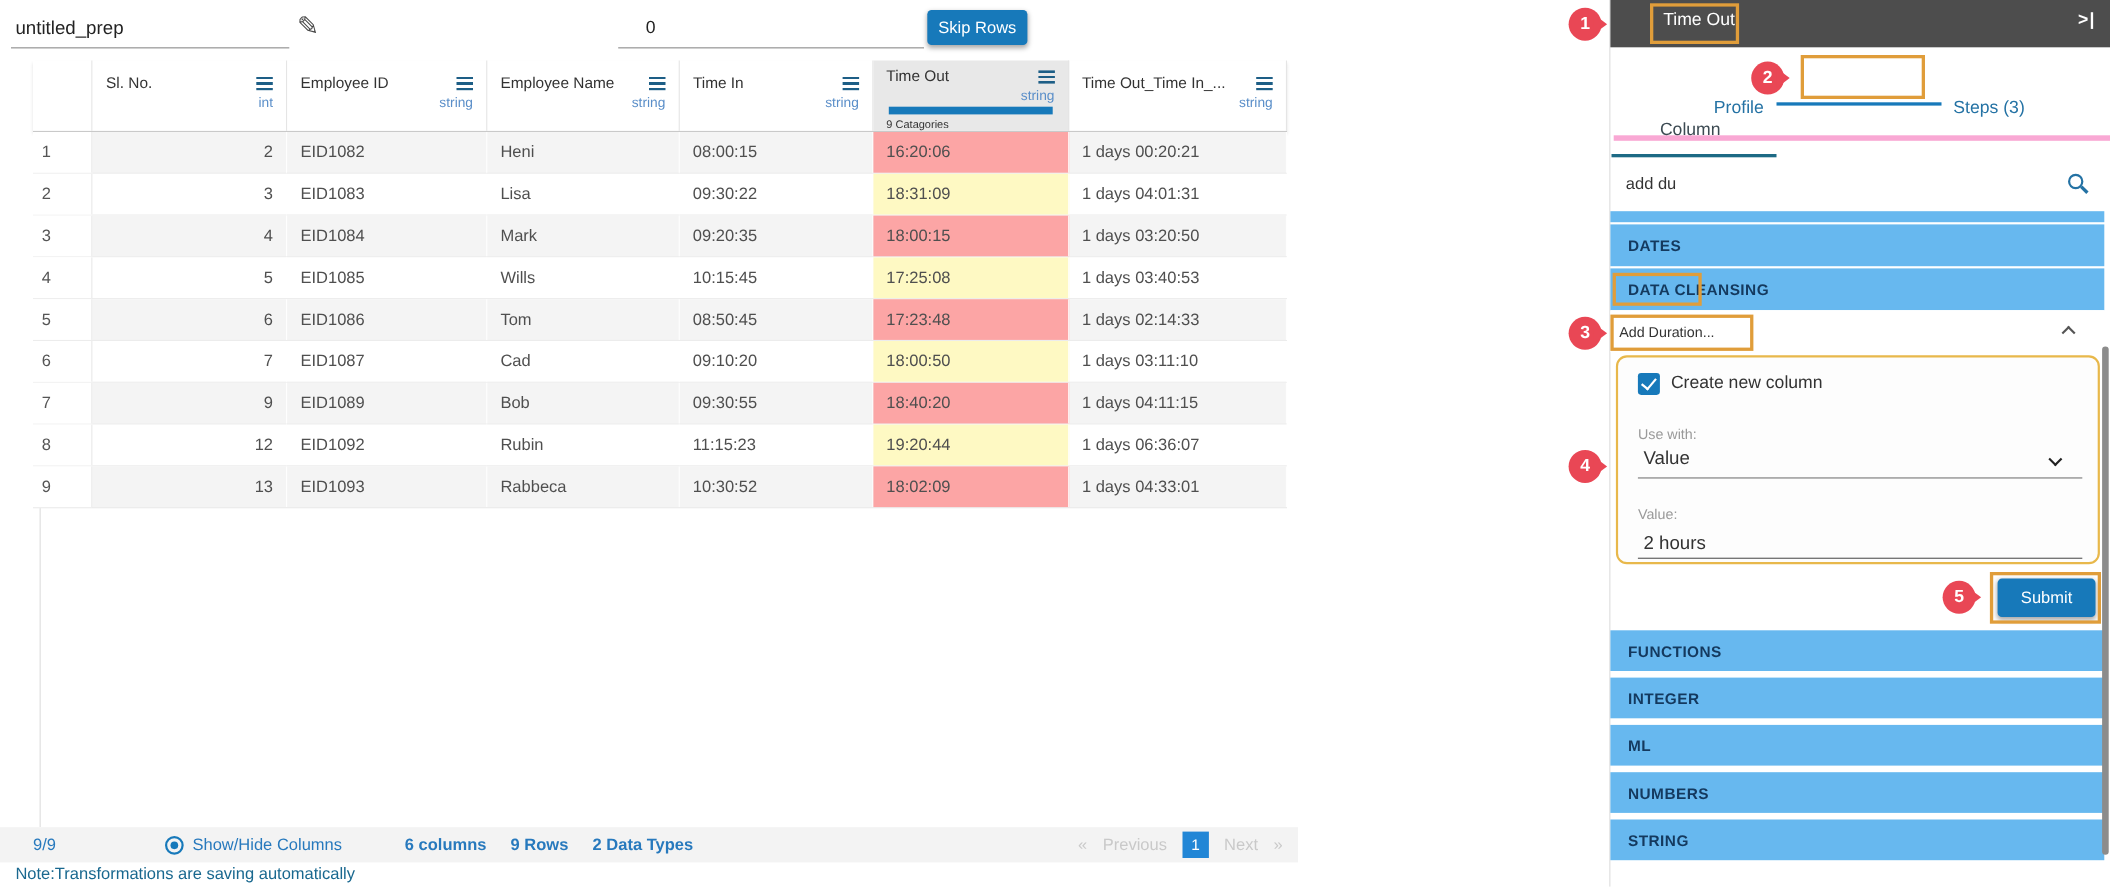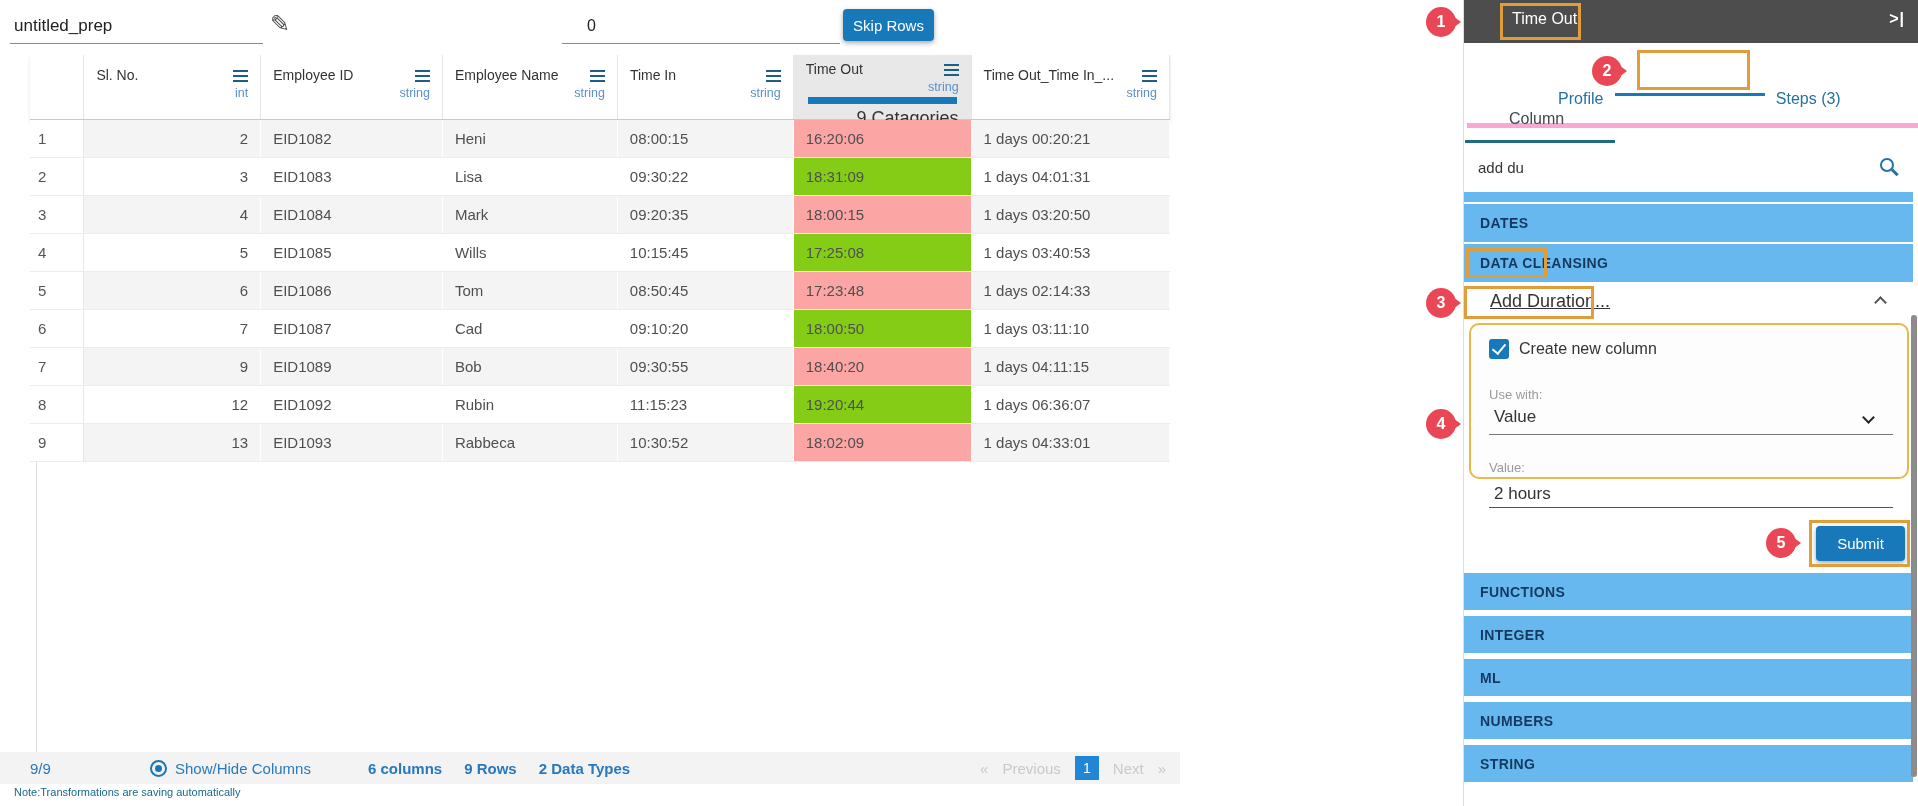--- a/index.html
+++ b/index.html
@@ -24,48 +24,48 @@
   .table-wrap { left: 30px; top: 55px; width: 1140px; }
   .thead { display: flex; background: #fff; border-bottom: 1px solid #c9c9c9;
            box-shadow: 0 2px 3px rgba(0,0,0,.12); height: 65px; }
   .th { border-right: 1px solid #e5e5e5; padding: 12px 12px 4px; font-size: 14px; color: #333; }
   .th.sel { background: #e8e8e8; padding-top: 6px; }
   .th-top { display: flex; justify-content: space-between; align-items: flex-start; gap: 20px; }
   .th-type { text-align: right; color: #5b8fc9; font-size: 12.5px; margin-top: 3px; }
   .menu-icon { width: 15px; height: 12px; margin-top: 3px; cursor: pointer;
     background: linear-gradient(to bottom,#1d5e86 0 2px,transparent 2px 5px,#1d5e86 5px 7px,transparent 7px 10px,#1d5e86 10px 12px); }
   .tbar { height: 7px; background: #1779ba; margin: 3px 2px 0; }
-  .tcat { text-align: right; font-size: 18px; color: #333; margin-top: 4px; }
+  .tcat { text-align: left; font-size: 10px; color: #333; margin-top: 4px; }
   .w-num{width:55px}.w-slno{width:180px}.w-empid{width:185px}.w-name{width:178px}
   .w-timein{width:179px}.w-timeout{width:181px}.w-dur{width:202px}
   .trow { display: flex; height: 38px; background: #fff; border-bottom: 1px solid #ececec; }
   .trow.odd { background: #f4f4f4; }
   .c { display: flex; align-items: center; padding: 0 12px; font-size: 15px; color: #4f4f4f;
        border-right: 1px solid rgba(255,255,255,.9); overflow: hidden; white-space: nowrap; }
   .c.rownum { background: #fff; border-right: 1px solid #e8e8e8; color: #555; padding-left: 8px; }
   .c.slno { justify-content: flex-end; }
-  .c.tout { background: #84cc16; }
+  .c.tout { background: #fef9c3; }
   .trow.odd .c.tout { background: #fca5a5; }
   .tbl-tail-line { left: 36px; top: 462px; width: 1px; height: 290px; background: #ddd; }
 
   
   .footer-band { left: 0; top: 752px; width: 1180px; height: 32px; background: #f3f3f3;
                  display: flex; align-items: center; font-size: 15px; color: #2779bd; }
   .f-count { margin-left: 30px; width: 120px; }
   .eye { width: 17px; height: 17px; border-radius: 50%; border: 2px solid #1779ba;
          position: relative; display: inline-block; margin-right: 8px; flex: none; }
   .eye::after { content: ""; position: absolute; width: 7px; height: 7px; background: #1779ba;
                 border-radius: 50%; top: 3px; left: 3px; }
   .f-showhide { display: flex; align-items: center; cursor: pointer; width: 218px; }
   .f-sum { font-weight: 600; margin-right: 22px; }
   .pager { margin-left: auto; margin-right: 14px; display: flex; align-items: center;
            gap: 14px; color: #c9c9c9; font-size: 15px; }
   .page-cur { width: 24px; height: 24px; background: #2186d6; color: #fff; display: flex;
               align-items: center; justify-content: center; font-size: 14px; }
-  .note { left: 14px; top: 786px; font-size: 11px; color: #19688f; }
+  .note { left: 14px; top: 786px; font-size: 15px; color: #19688f; }
 
   
   .panel { left: 1463px; top: 0; width: 455px; height: 806px; background: #fff;
            border-left: 1px solid #ddd; }
   .p-head { position: absolute; left: 0; top: 0; width: 455px; height: 43px; background: #4d4d4d; }
   .p-title { position: absolute; left: 48px; top: 10px; color: #fff; font-size: 16px; }
   .p-collapse { position: absolute; right: 14px; top: 10px; color: #fff; font-size: 16px;
                 font-weight: bold; letter-spacing: 1px; cursor: pointer; }
   .p-tabs { position: absolute; left: 3px; top: 43px; width: 455px; height: 53px; display: flex;
             border-bottom: 5px solid #f9a8d4; margin-top: 32px; }
@@ -82,27 +82,27 @@
                 transform: rotate(45deg); right: -7px; bottom: -3px; }
   .sec-strip { position: absolute; left: 0; top: 192px; width: 449px; height: 10px; background: #67b8ef; }
   .sec-list { position: absolute; left: 0; width: 449px; }
   .sec-top { top: 204px; }
   .sec-bottom { top: 573px; }
   .sec-row { height: 38px; background: #67b8ef; color: #14395e; font-weight: bold;
              font-size: 14px; letter-spacing: .4px; display: flex; align-items: center;
              padding-left: 16px; margin-bottom: 2px; cursor: pointer; }
   .sec-bottom .sec-row { height: 37px; margin-bottom: 6px; }
   .item-row { position: absolute; left: 0; top: 282px; width: 449px; height: 38px; background: #fff;
-              display: flex; align-items: center; padding-left: 26px; font-size: 18px;
-              color: #333; cursor: pointer; text-decoration: underline; }
+              display: flex; align-items: center; padding-left: 8px; font-size: 13px;
+              color: #333; cursor: pointer; }
   .chev { width: 9px; height: 9px; border-style: solid; border-color: #555;
           border-width: 2px 2px 0 0; display: inline-block; }
   .chev-up { transform: rotate(-45deg); position: absolute; right: 28px; top: 16px; }
   .chev-down { transform: rotate(135deg); border-color: #222; position: absolute; right: 20px; top: 6px; }
-  .form { position: absolute; left: 5px; top: 323px; width: 440px; height: 156px;
+  .form { position: absolute; left: 5px; top: 323px; width: 440px; height: 190px;
           border: 2px solid #e8b84b; border-radius: 10px; background: #fdfdfd; padding-left: 20px; }
   .cb { position: absolute; left: 18px; top: 14px; width: 20px; height: 20px; background: #1779ba;
         border-radius: 3px; cursor: pointer; }
   .cb::after { content: ""; position: absolute; left: 6px; top: 2px; width: 6px; height: 11px;
                border: solid #fff; border-width: 0 2.5px 2.5px 0; transform: rotate(40deg); }
   .cb-label { position: absolute; left: 48px; top: 15px; font-size: 16px; color: #333; }
   .fld-label { position: absolute; left: 18px; font-size: 13px; color: #9a9a9a; }
   .select-box { position: absolute; left: 18px; top: 82px; width: 404px; height: 28px;
                 border-bottom: 1px solid #777; font-size: 17px; color: #333;
                 padding-left: 5px; cursor: pointer; }

